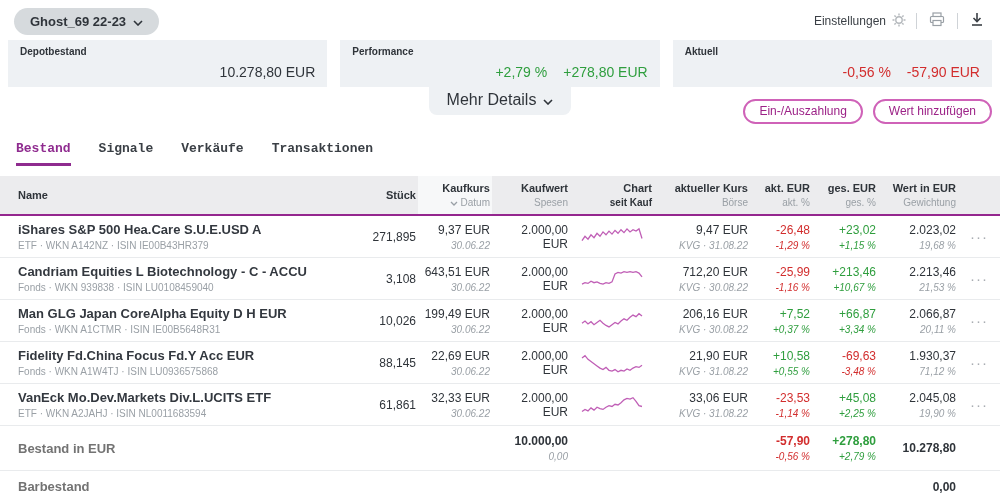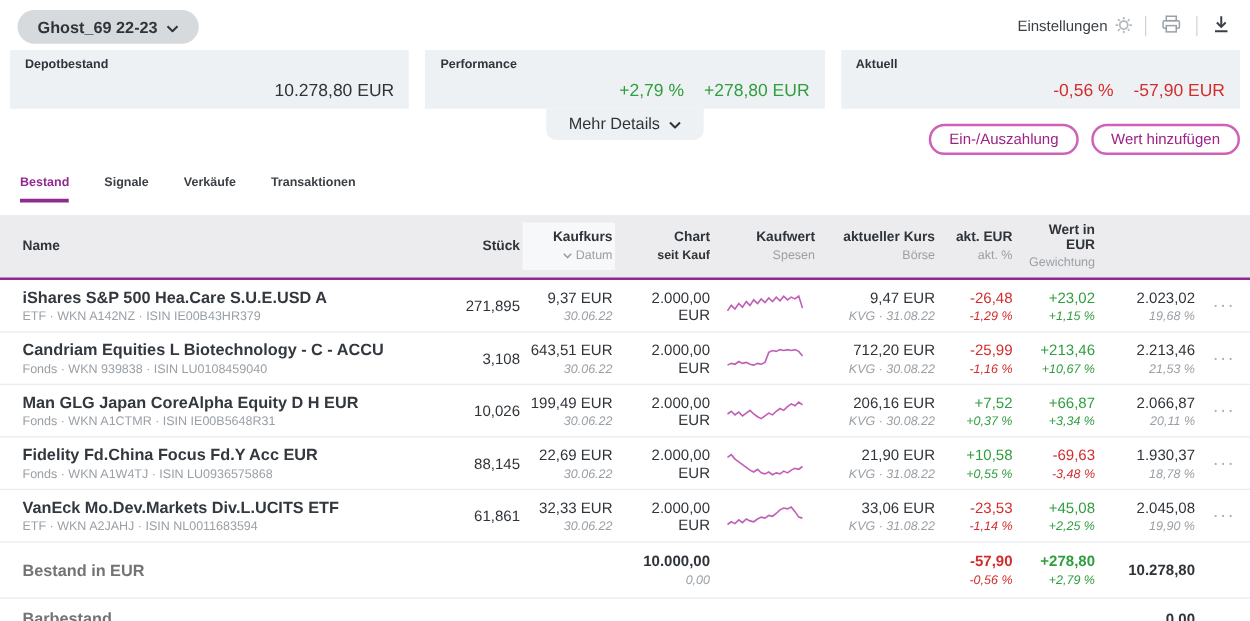--- a/index.html
+++ b/index.html
@@ -28,32 +28,32 @@
   .card { flex:1; background:#eef1f4; height:47px; padding:6px 12px; position:relative; }
   .card-label { font-size:10px; font-weight:bold; color:#2f343a; }
   .card-value { position:absolute; right:12px; bottom:7px; font-size:14px; color:#2f343a; display:flex; gap:16px; }
   .pos { color:#2f9e3e !important; }
   .neg { color:#d22d2d !important; }
 
   
   .band { display:grid; grid-template-columns:1fr auto 1fr; padding:0 8px; align-items:start; height:42px; }
   .more-details {
     background:#eef1f4; border:none; border-radius:0 0 8px 8px; padding:4px 18px 6px 18px;
-    font-family:"Liberation Sans",sans-serif; font-size:13px; color:#2f343a; cursor:pointer;
+    font-family:"Liberation Sans",sans-serif; font-size:16px; color:#2f343a; cursor:pointer;
     display:flex; align-items:center; gap:7px;
   }
   .actions { display:flex; justify-content:flex-end; gap:10px; padding-top:12px; }
   .pill-btn {
     background:#fff; border:2px solid #cf62b8; color:#9c2287; border-radius:14px;
     padding:3px 14px 4px 14px; font-family:"Liberation Sans",sans-serif; font-size:12px; cursor:pointer; white-space:nowrap;
   }
 
   
   .tabs { display:flex; gap:28px; padding:8px 0 0 16px; }
-  .tab { background:none; border:none; font-family:Liberation Sans, sans-serif; font-size:10px; font-weight:bold;
+  .tab { background:none; border:none; font-family:Liberation Mono, monospace; font-size:13px; font-weight:bold;
          color:#3a3f45; padding:4px 0 7px 0; cursor:pointer; border-bottom:3px solid transparent; }
   .tab.active { color:#8f2b8f; border-bottom-color:#8f2b8f; }
 
   
   .grid-row { display:grid; grid-template-columns:minmax(0,1fr) 64px 74px 78px 84px 96px 62px 66px 80px 30px;
               padding:0 12px 0 16px; align-items:center; }
   .thead { background:#ececee; border-bottom:2px solid #94268e; margin-top:10px; }
   .th { padding:6px 2px; text-align:right; }
   .th.name-col { text-align:left; }
   .th .l1 { font-size:11px; font-weight:bold; color:#2f343a; }
@@ -189,41 +189,47 @@
       <div class="l2">
         <span>
           <svg width="8" height="5" viewBox="0 0 8 5">
               <polyline points="1,1 4,4 7,1" fill="none" stroke="#9aa0a6" stroke-width="1.3"></polyline>
             </svg>
         </span>
         <span>Datum</span>
       </div>
     </div>
     <div class="th">
+      <div class="l1">Kaufwert</div>
+      <div class="l2">
+          <span>Spesen</span>
+        </div>
+    </div>
+    <div class="th">
       <div class="l1">Chart</div>
       <div class="l2 strong">
           <span>seit Kauf</span>
         </div>
     </div>
     <div class="th">
-      <div class="l1">Kaufwert</div>
-      <div class="l2">
-          <span>Spesen</span>
-        </div>
-    </div>
-    <div class="th">
       <div class="l1">aktueller Kurs</div>
       <div class="l2">
           <span>Börse</span>
         </div>
     </div>
     <div class="th">
       <div class="l1">akt. EUR</div>
       <div class="l2">
           <span>akt. %</span>
+        </div>
+    </div>
+    <div class="th">
+      <div class="l1">ges. EUR</div>
+      <div class="l2">
+          <span>ges. %</span>
         </div>
     </div>
     <div class="th">
       <div class="l1">Wert in EUR</div>
       <div class="l2">
           <span>Gewichtung</span>
         </div>
     </div>
     <div class="th"></div>
   </div>
@@ -373,21 +379,21 @@
     <div class="cell">
       <div class="v1 pos">+10,58</div>
       <div class="v2 pos">+0,55 %</div>
     </div>
     <div class="cell">
       <div class="v1 neg">-69,63</div>
       <div class="v2 neg">-3,48 %</div>
     </div>
     <div class="cell">
       <div class="v1">1.930,37</div>
-      <div class="v2">18,78 %</div>
+      <div class="v2">71,12 %</div>
     </div>
     <div class="menu-cell">···</div>
   </div>
 
   <div class="grid-row trow">
     <div class="cell name-cell">
       <div class="asset-name">VanEck Mo.Dev.Markets Div.L.UCITS ETF</div>
       <div class="asset-meta">ETF · WKN A2JAHJ · ISIN NL0011683594</div>
     </div>
     <div class="cell">

